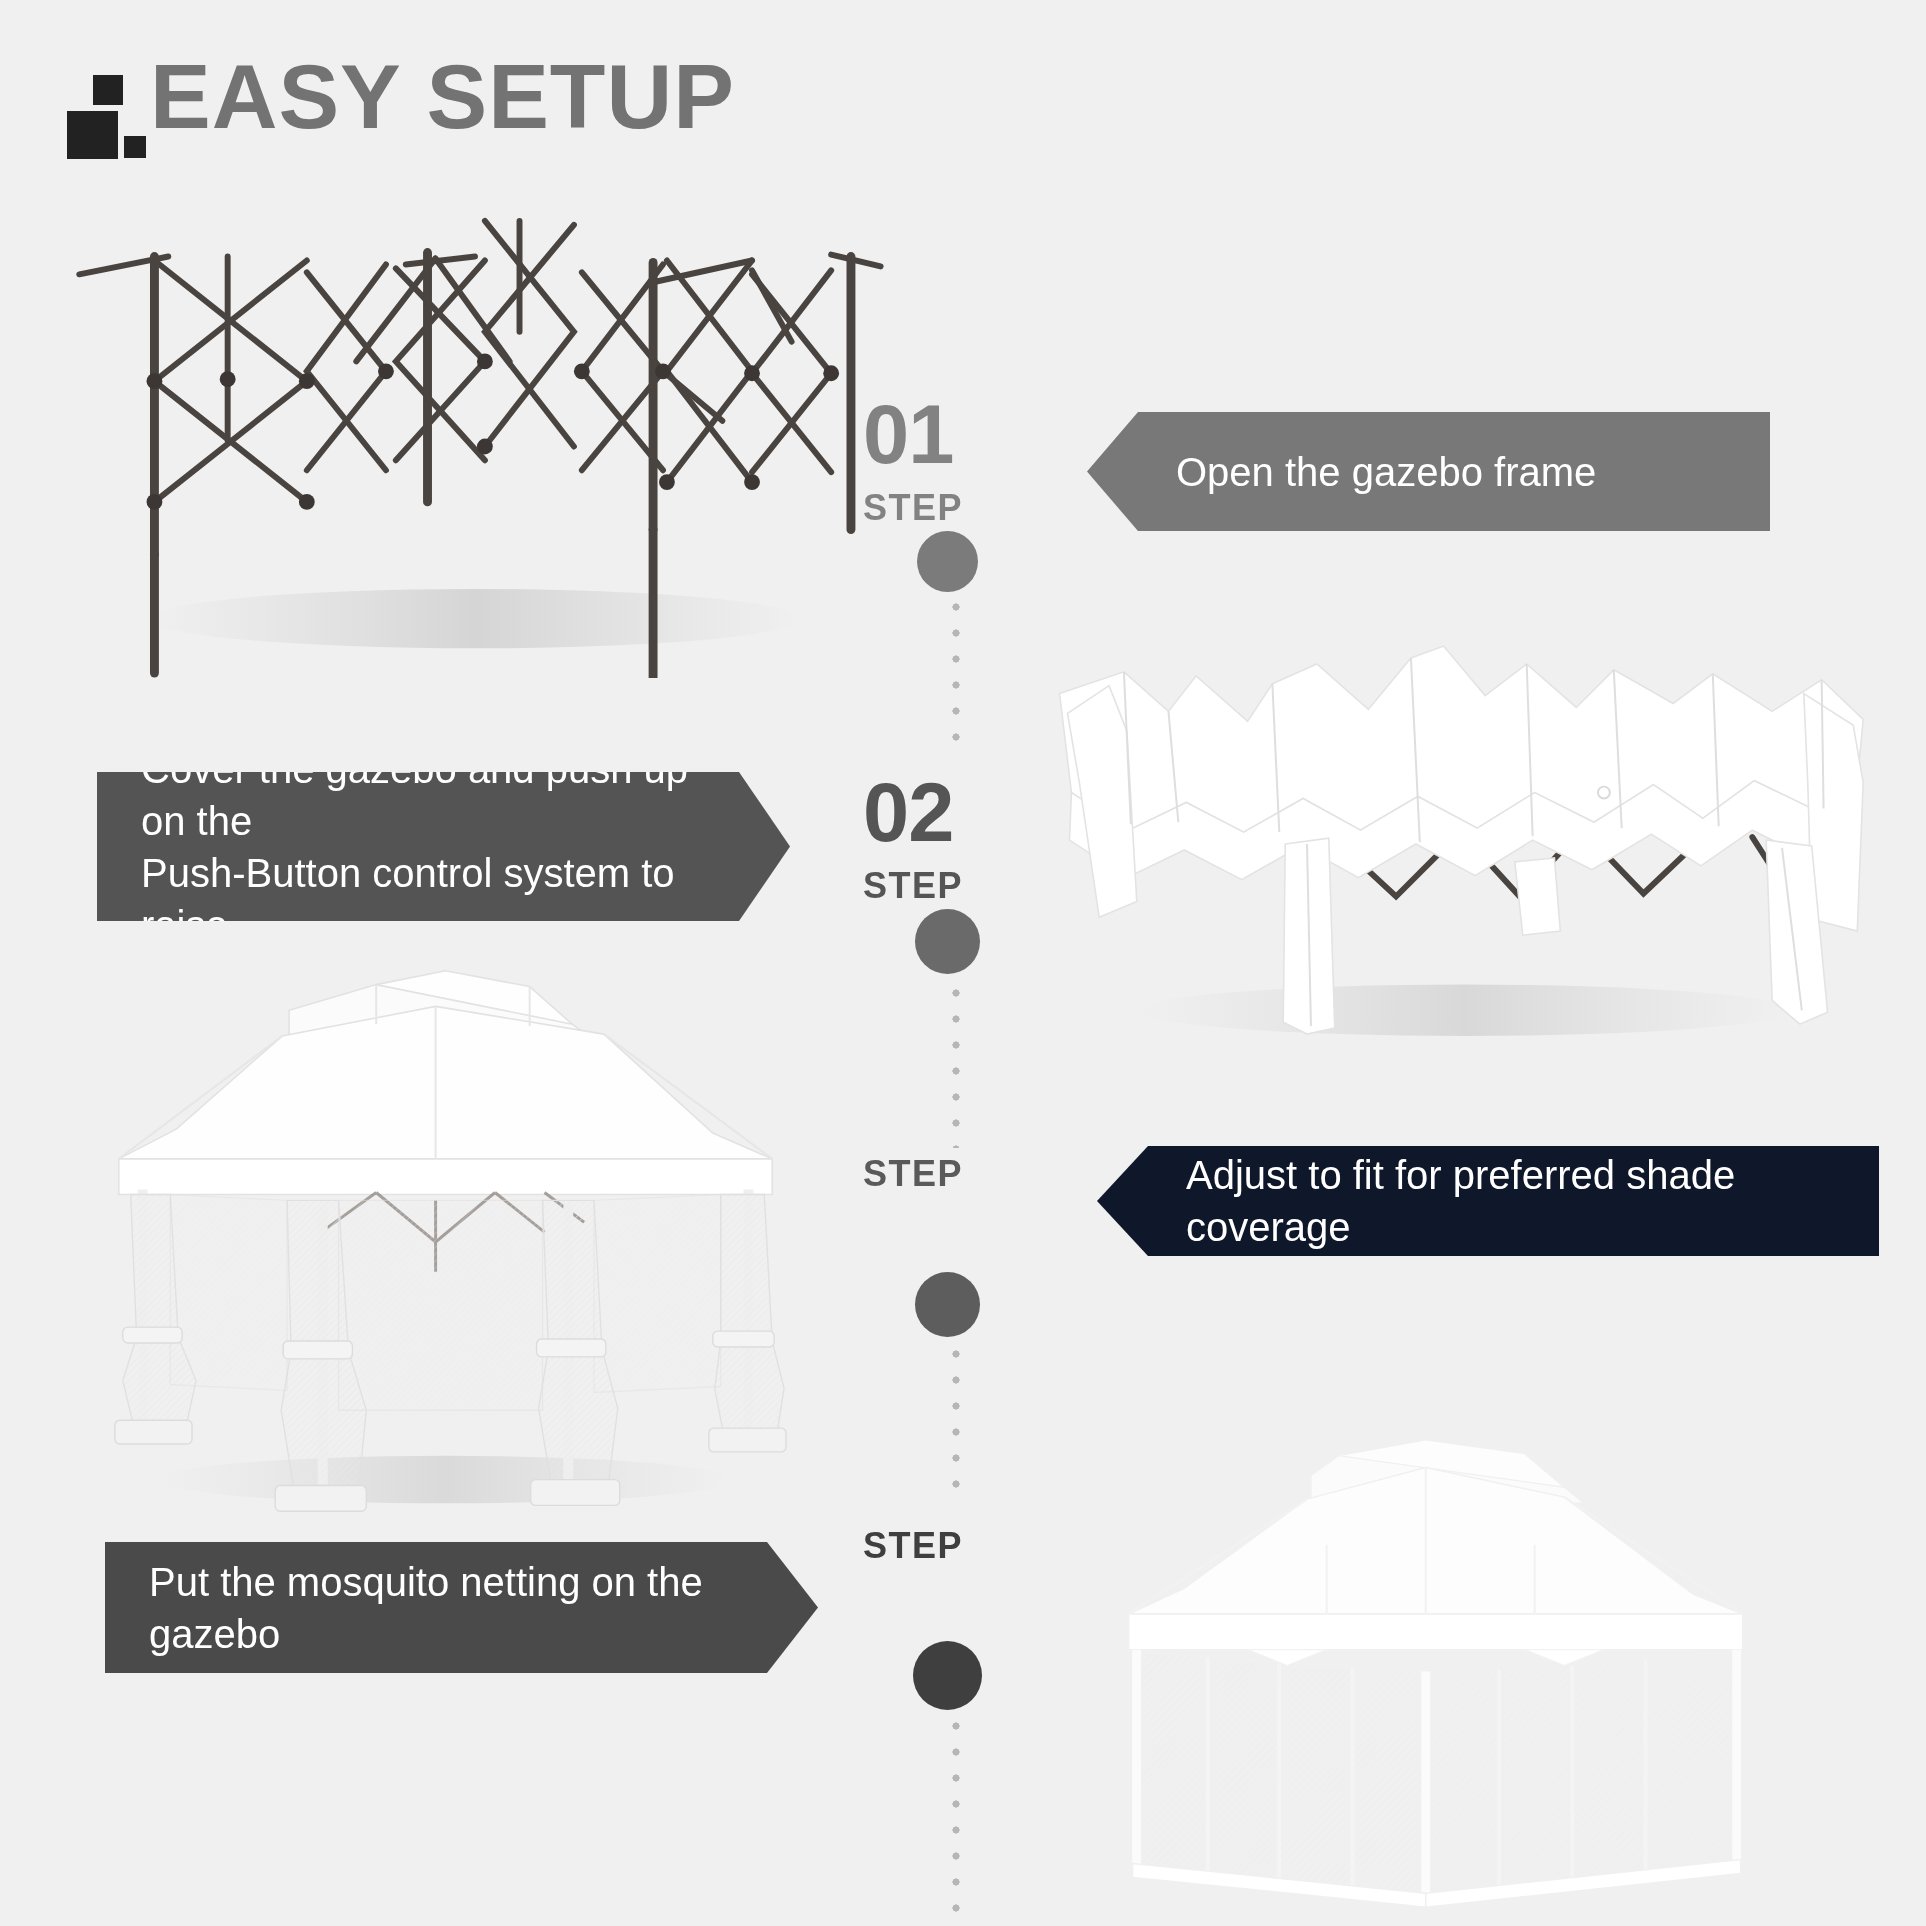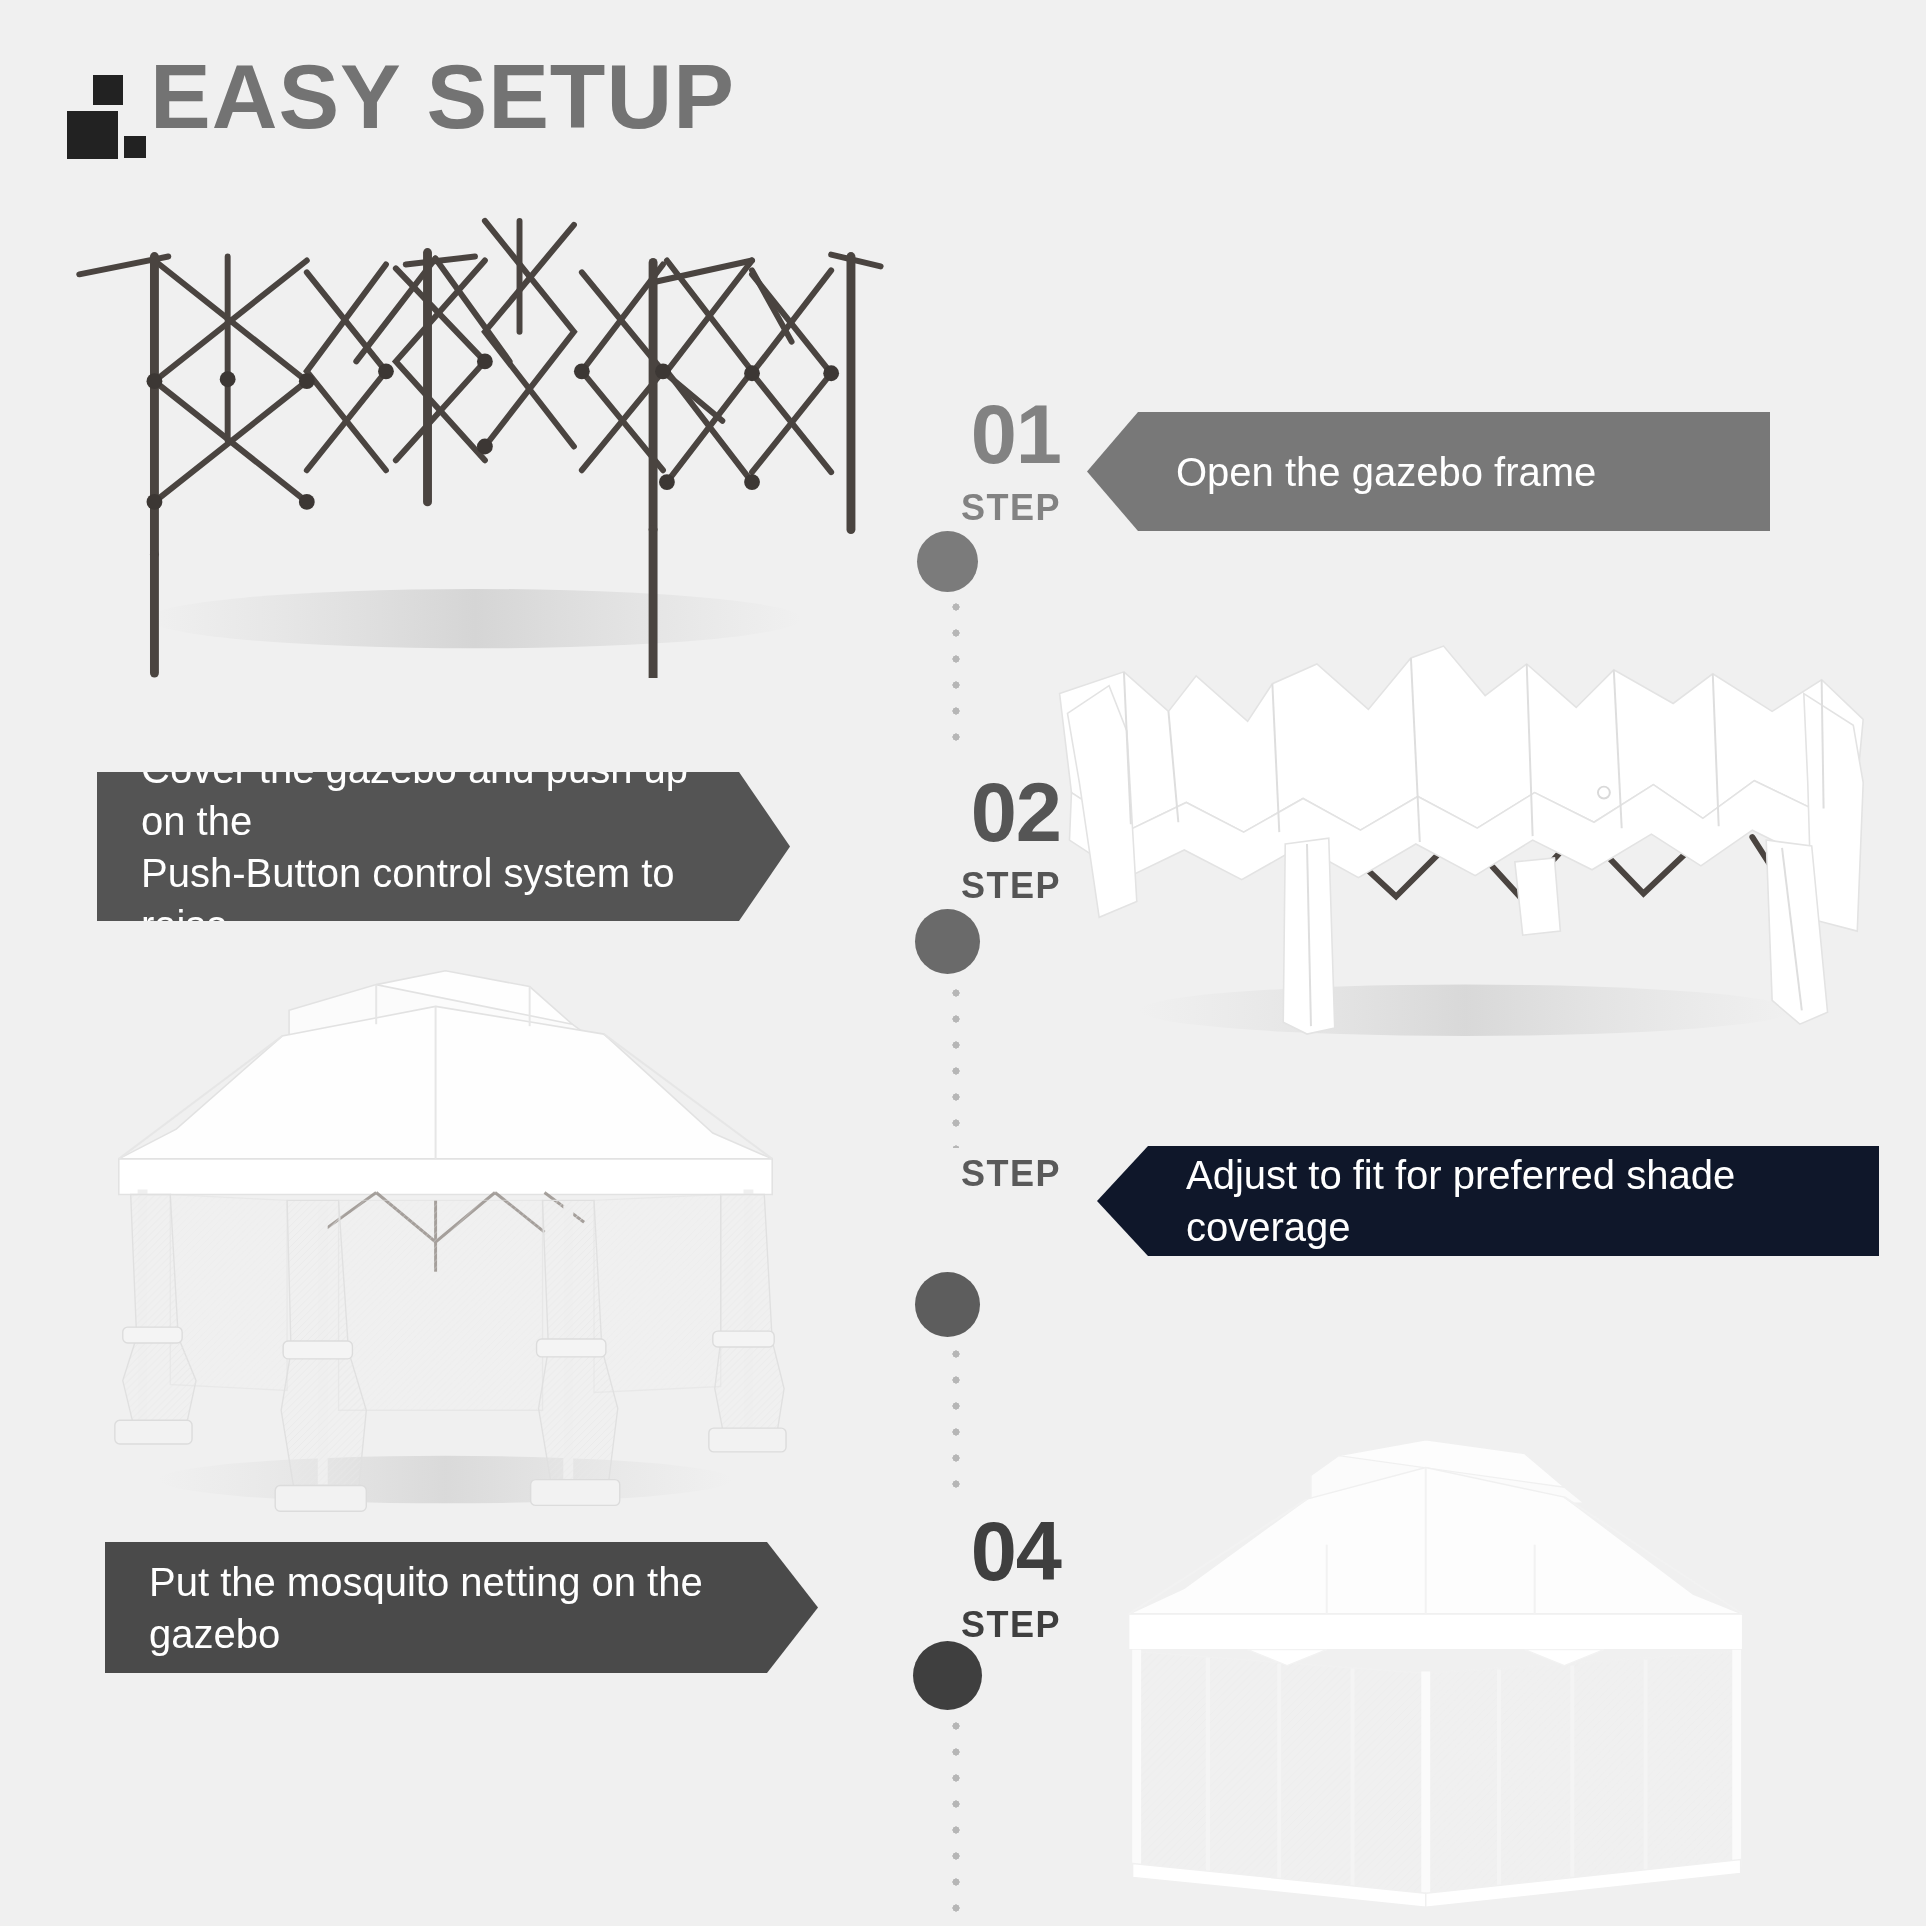--- a/index.html
+++ b/index.html
@@ -41,21 +41,21 @@
     background-image: radial-gradient(circle, #b6b6b6 3.4px, rgba(0,0,0,0) 3.8px);
     background-size:12px 26px;
     background-repeat:repeat-y;
   }
   .tl-node {
     position:absolute; border-radius:50%;
   }
 
   
   .step-num-box {
-    position:absolute; text-align:right; width:198px;
+    position:absolute; text-align:left; width:198px;
   }
   .step-num {
     font-size:83px; font-weight:bold; line-height:0.95;
     letter-spacing:-1px;
   }
   .step-word {
     font-size:36px; font-weight:bold; letter-spacing:1.5px;
     margin-top:12px;
   }
 
@@ -335,21 +335,20 @@
 
 <div class="banner left-point" style="left:1097px;top:1146px;width:782px;height:110px;background:#0f172a;">
   <span>Adjust to fit for preferred shade coverage</span>
 </div>
 
 <div class="banner right-point" style="left:105px;top:1542px;width:713px;height:131px;background:#4a4a4a;justify-content:center;">
   <span>Put the mosquito netting on the gazebo</span>
 </div>
 
 <div class="step-num-box" style="left:863px;top:1513px;">
-  <div class="step-num" style="color:#3f3f3f;">04</div>
   <div class="step-word" style="color:#3f3f3f;">STEP</div>
 </div>
 
 <div class="photo" style="left:1099px;top:1406px;width:703px;height:521px;">
   <svg viewBox="0 0 710 526" preserveAspectRatio="xMidYMid meet">
     <defs>
       <pattern id="mesh4" width="8" height="8" patternUnits="userSpaceOnUse">
         <path d="M0 8 L8 0" stroke="#ededed" stroke-width="1"></path>
       </pattern>
     </defs>

